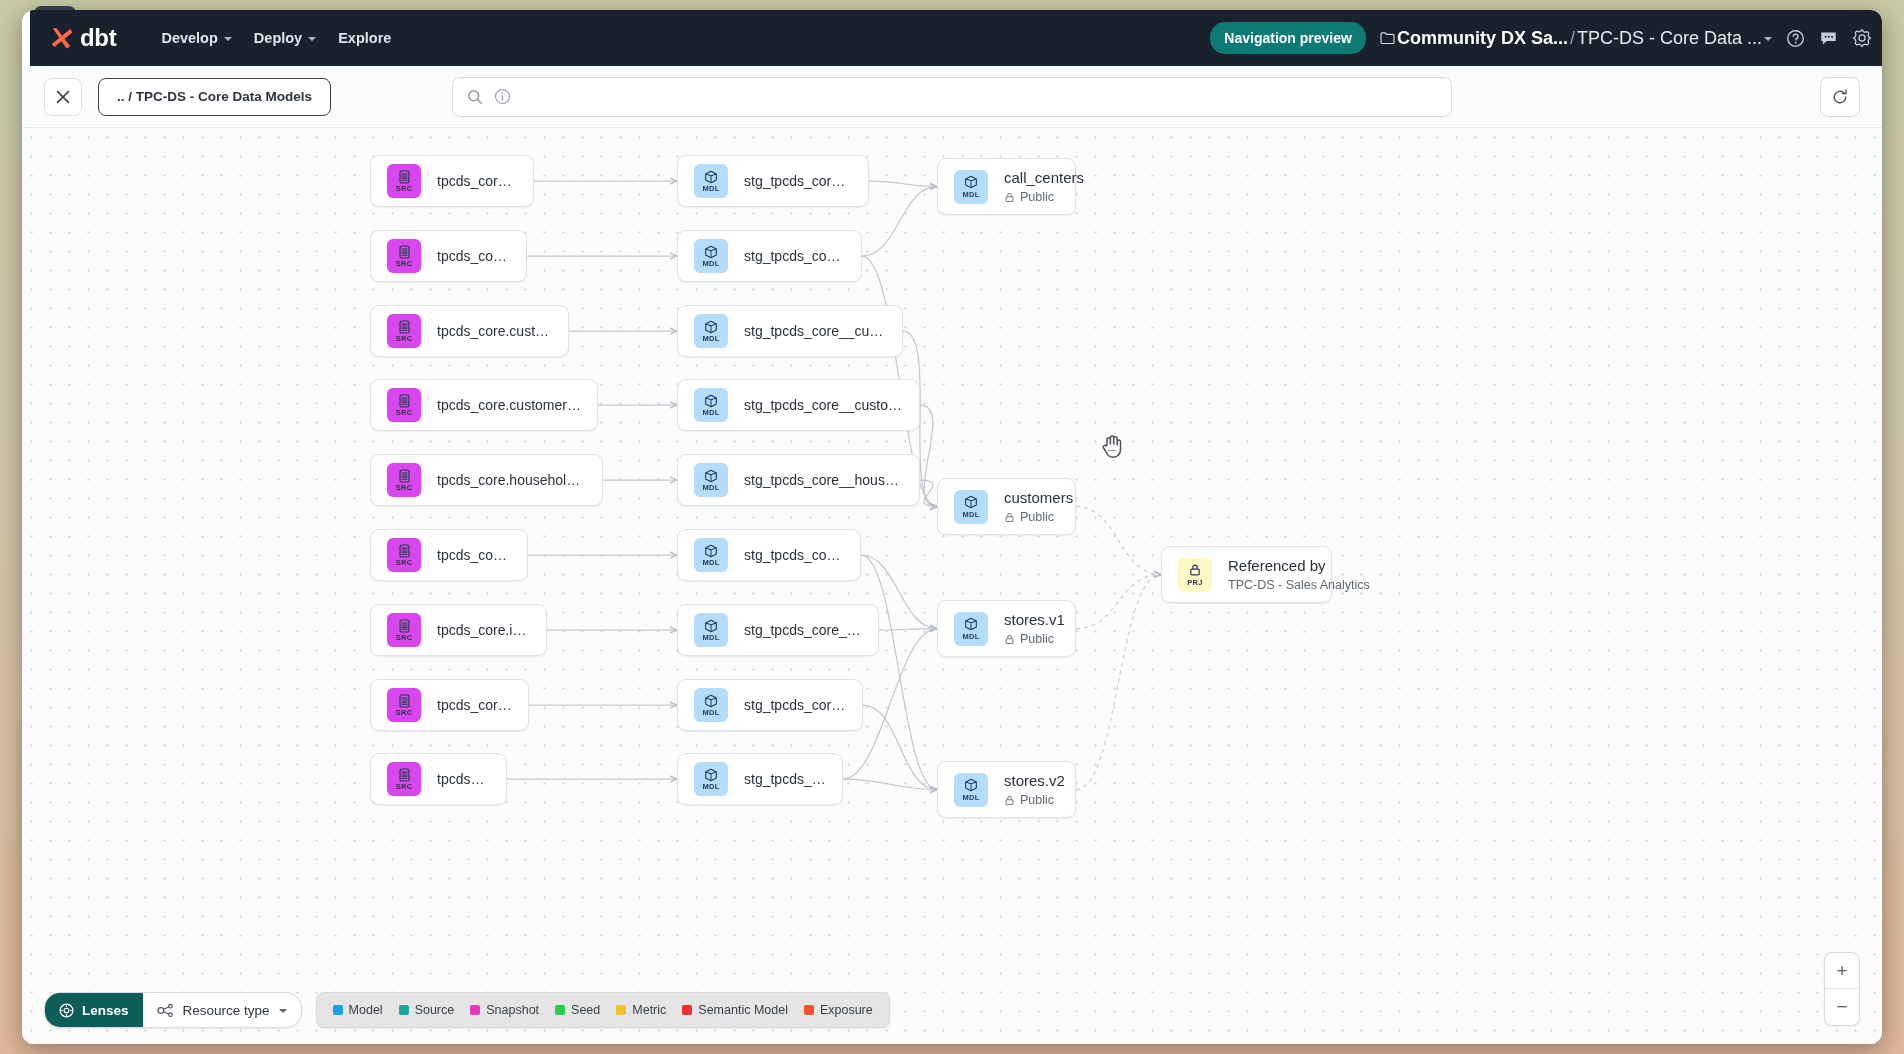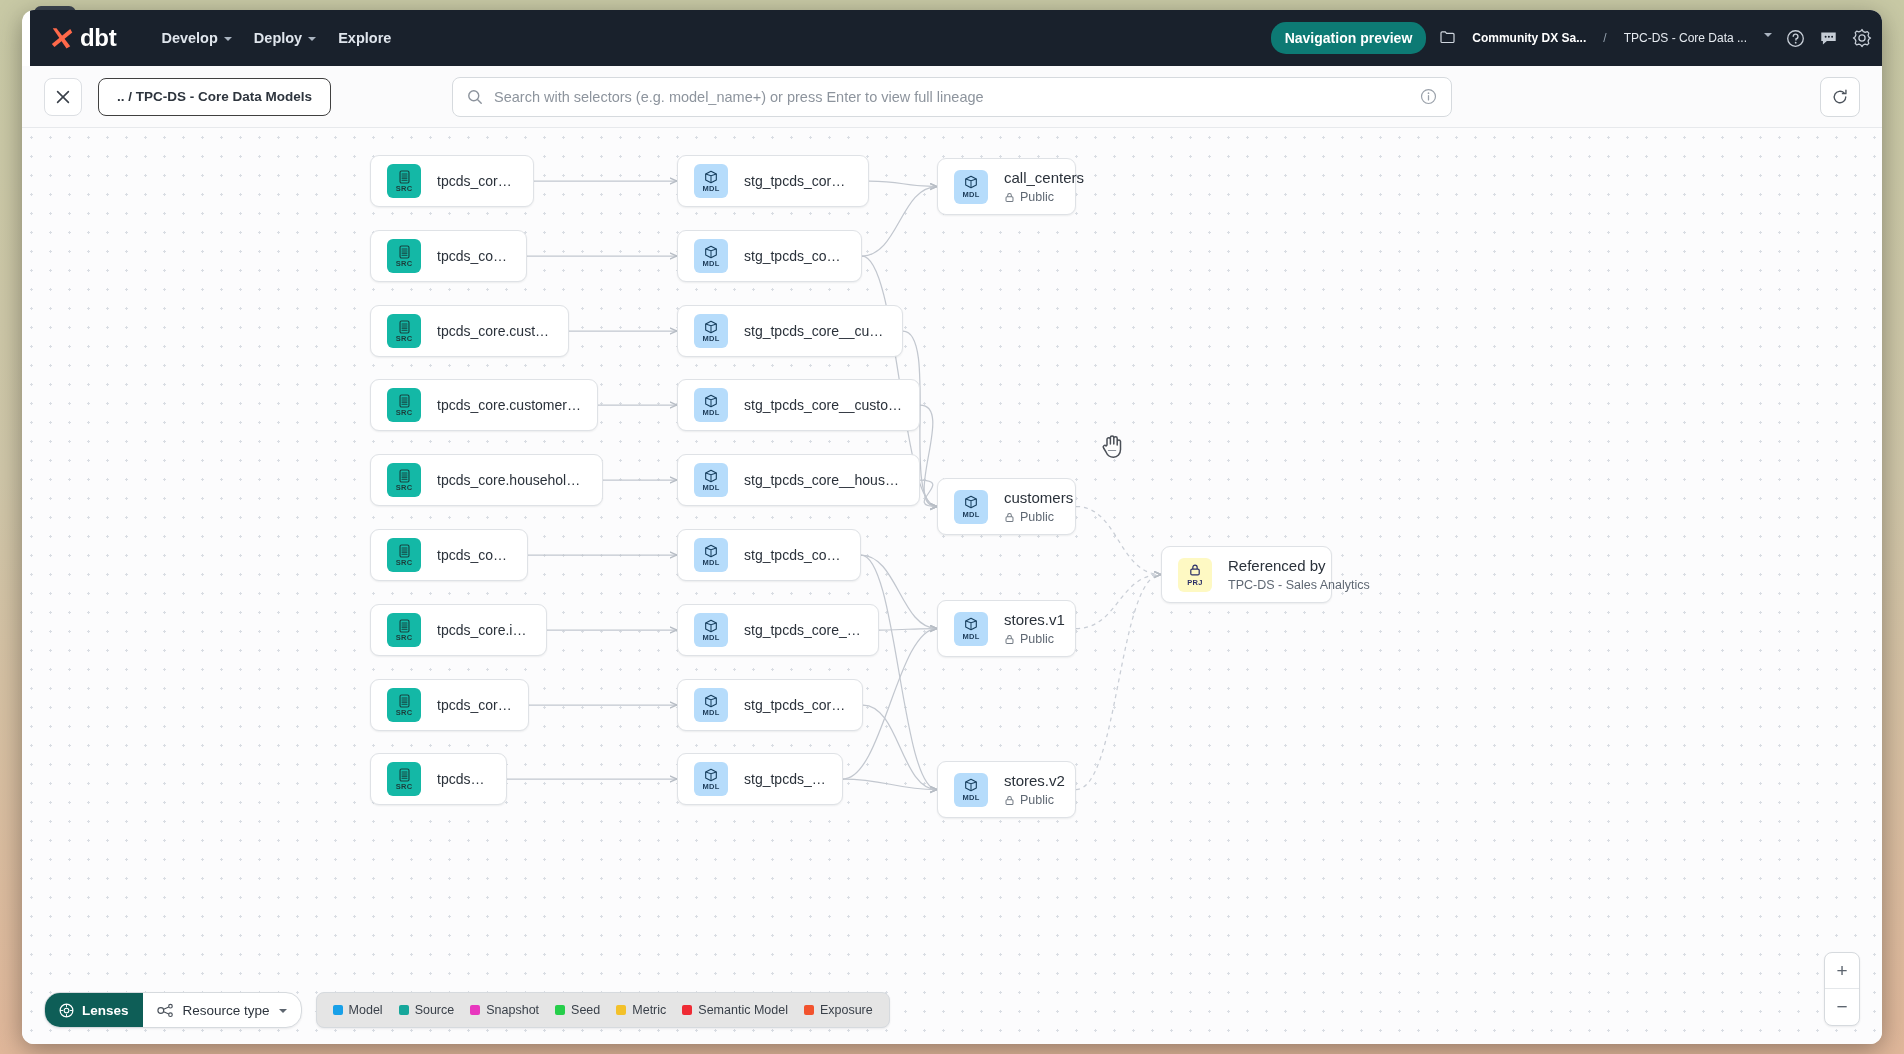--- a/index.html
+++ b/index.html
@@ -71,21 +71,21 @@
     margin-left: auto;
     display: flex; align-items: center; gap: 14px;
   }
   #nav-preview-btn {
     background: #0d7a74;
     color: #ffffff;
     font-size: 14px; font-weight: 600;
     padding: 8px 14px; border-radius: 15px;
     cursor: pointer; white-space: nowrap;
   }
-  .crumb-group { display:flex; align-items:flex-start; gap:17px; font-size:12px; }
+  .crumb-group { display:flex; align-items:center; gap:2px; font-size:18px; }
   .crumb-strong { font-weight:700; color:#ffffff; white-space:nowrap; }
   .crumb-sep { color:#93a0ad; }
   .crumb-plain { color:#e6ebf1; white-space:nowrap; }
   .icon-btn { cursor:pointer; display:flex; align-items:center; }
 
   
   #subbar {
     position:absolute; left:0; top:56px;
     width:100%; height:62px;
     background:#fbfbfc;
@@ -149,21 +149,21 @@
     padding: 0 16px;
     z-index:2;
     cursor:pointer;
   }
   .node .badge {
     width:34px;height:34px;border-radius:6px;
     display:flex;flex-direction:column;align-items:center;justify-content:center;
     gap:0px; flex:none;
     font-size:7.5px; font-weight:700; letter-spacing:.3px; line-height:1;
   }
-  .badge.src { background:#14b8a6; color:#1d3b3a; }
+  .badge.src { background:#d946ef; color:#1d3b3a; }
   .badge.mdl { background:#b6dcfb; color:#1b3a57; }
   .badge.prj { background:#fef9c3; color:#2b2f68; }
   .badge svg { display:block; margin-bottom:1.5px; }
   .node .nlabel {
     margin-left:16px;
     font-size:14px; color:#2a313a;
     white-space:nowrap; overflow:hidden; text-overflow:ellipsis;
   }
   .node .ntext { margin-left:16px; display:flex; flex-direction:column; gap:4px; min-width:0; }
   .node .ntitle { font-size:15px; color:#2a313a; white-space:nowrap; }
@@ -292,21 +292,20 @@
           <path d="M2.6 2.6 13.4 13.4M13.4 2.6 2.6 13.4" stroke="#3a414a" stroke-width="1.6" stroke-linecap="round"></path>
         </svg>
       </div>
       <div id="breadcrumb-chip">.. / TPC-DS - Core Data Models</div>
 
       <div id="search-wrap">
         <svg width="16" height="16" viewBox="0 0 18 18">
           <circle cx="7.6" cy="7.6" r="5.6" fill="none" stroke="#8d949d" stroke-width="1.6"></circle>
           <path d="M11.8 11.8 16 16" stroke="#8d949d" stroke-width="1.6" stroke-linecap="round"></path>
         </svg>
-        <input id="search-input" type="text" placeholder="Search with selectors (e.g. model_name+) or press Enter to view full lineage" style="">
         <svg width="17" height="17" viewBox="0 0 20 20">
           <circle cx="10" cy="10" r="8.2" fill="none" stroke="#9aa1aa" stroke-width="1.4"></circle>
           <path d="M10 9.1v5" stroke="#9aa1aa" stroke-width="1.5" stroke-linecap="round"></path>
           <circle cx="10" cy="6.1" r="1" fill="#9aa1aa"></circle>
         </svg>
       </div>
 
       <div id="refresh-btn">
         <svg width="18" height="18" viewBox="0 0 20 20">
           <path d="M16.4 10a6.4 6.4 0 1 1-1.95-4.6" fill="none" stroke="#4b525b" stroke-width="1.5" stroke-linecap="round"></path>

